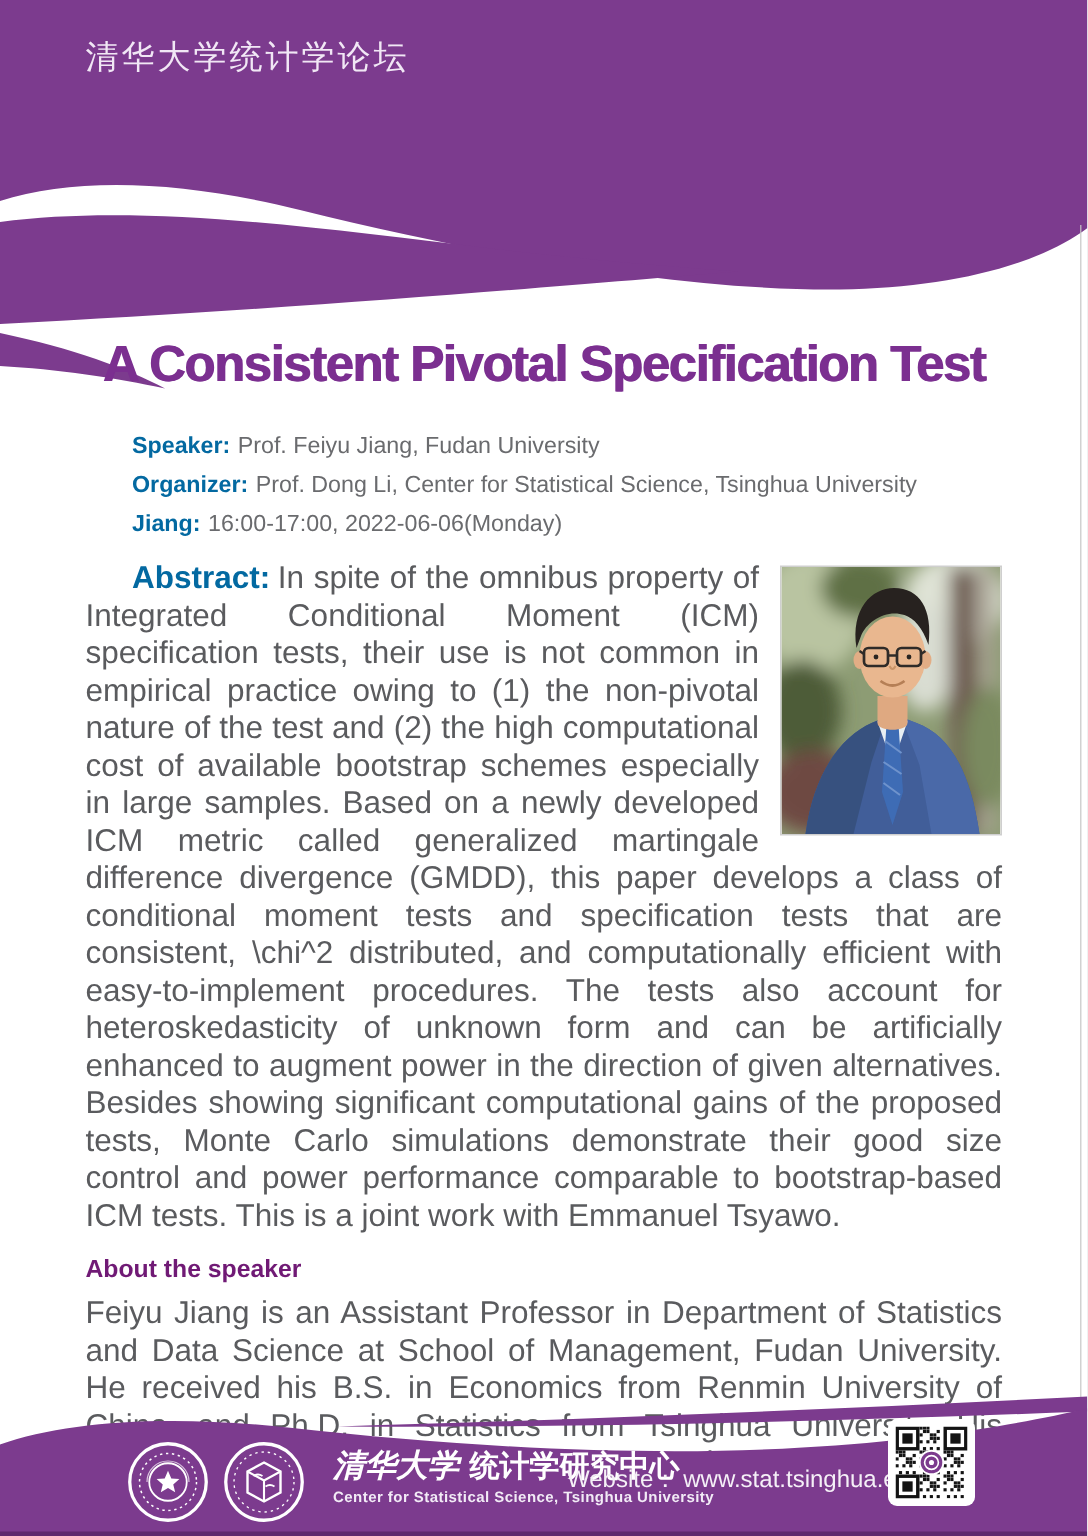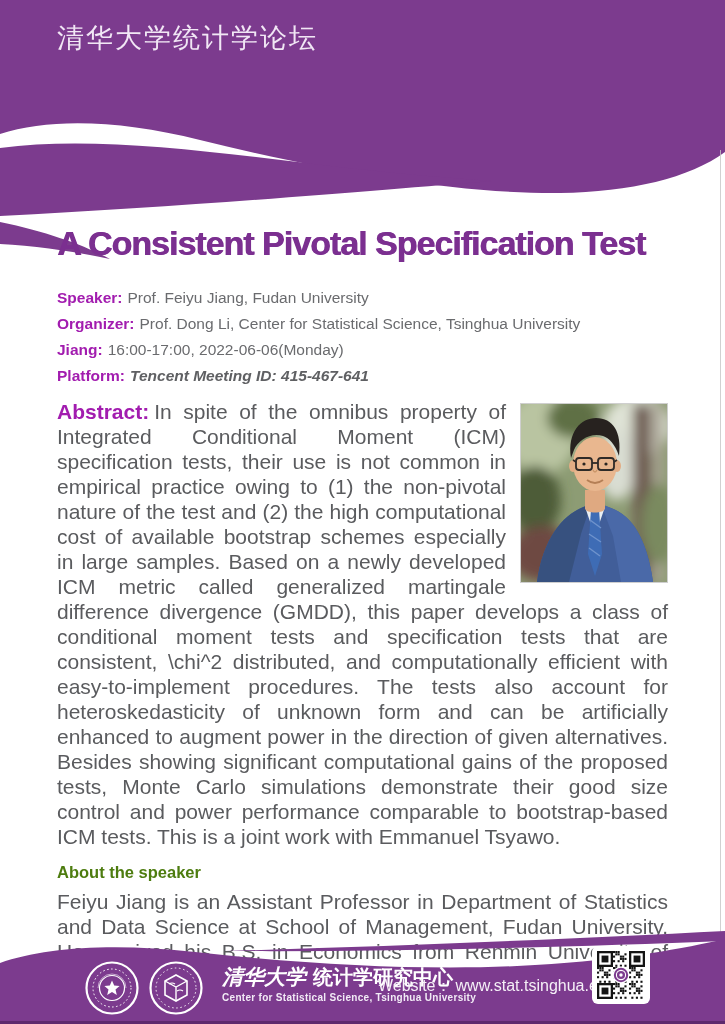--- a/index.html
+++ b/index.html
@@ -7,48 +7,48 @@
     position:relative; width:725px; height:1024px; margin:0 auto;
     background:#ffffff; overflow:hidden;
     font-family:"Liberation Sans","DejaVu Sans",sans-serif;
   }
   svg{display:block;}
 
   
   .header-art{position:absolute;top:0;left:0;}
   .header-text{position:absolute;top:20px;left:57px;color:#f4ecf7;}
   .header-text .cn{
-    font-size:27px;line-height:36px;letter-spacing:2px;font-weight:400;color:#f1e7f5;
+    font-size:22px;line-height:36px;letter-spacing:2px;font-weight:400;color:#f1e7f5;
   }
   .header-text .en{
     font-size:30px;line-height:38px;font-weight:400;color:#f9f5fb;letter-spacing:0.2px;
   }
 
   
   .content{position:absolute;top:224px;left:57px;right:57px;}
   .talk-title{
-    margin:0;font-size:34px;letter-spacing:-1px;
+    margin:0;text-align:center;font-size:34px;letter-spacing:-1px;
     font-weight:bold;color:#7b2f90;
     text-shadow:0.7px 0 0 #7b2f90;
     white-space:nowrap;
   }
   .meta{margin-top:22px;}
   .meta-row{font-size:15.5px;line-height:26px;color:#6a6b6e;}
-  .lbl{color:#a21caf;font-weight:bold;margin-right:5px;}
+  .lbl{color:#0369a1;font-weight:bold;margin-right:5px;margin-left:31px;}
   .val-italic{font-style:italic;font-weight:bold;color:#5f6063;}
   .para{
     margin:10px 0 0 0;font-size:21px;line-height:25px;
     text-align:justify;color:#5a5b5e;
   }
   .photo{
     float:right;width:148px;height:180px;margin:4px 0 4px 14px;
     border:1px solid #cfcfcf;box-sizing:border-box;overflow:hidden;
   }
   .about-heading{
-    margin:12px 0 0 0;font-size:16.5px;font-weight:bold;color:#4d7c0f;line-height:22px;
+    margin:12px 0 0 0;font-size:16.5px;font-weight:bold;color:#701a75;line-height:22px;
   }
   .para.bio{margin-top:6px;}
 
   .edge-line{position:absolute;top:150px;left:720px;width:1px;height:790px;background:#c6c6c6;opacity:.8;}
 
   
   .footer{position:absolute;left:0;bottom:0;width:725px;height:130px;}
   .footer-art{position:absolute;top:0;left:0;}
   .logo{position:absolute;top:66px;}
   .logo-seal{left:84px;}
@@ -90,23 +90,20 @@
 
     <div class="meta">
       <div class="meta-row">
         <span class="lbl">Speaker:</span><span>Prof. Feiyu Jiang, Fudan University</span>
       </div>
       <div class="meta-row">
         <span class="lbl">Organizer:</span><span>Prof. Dong Li, Center for Statistical Science, Tsinghua University</span>
       </div>
       <div class="meta-row">
         <span class="lbl">Jiang:</span><span>16:00-17:00, 2022-06-06(Monday)</span>
-      </div>
-      <div class="meta-row">
-        <span class="lbl">Platform:</span><span class="val-italic">Tencent Meeting ID: 415-467-641</span>
       </div>
     </div>
 
     <p class="para">
       <span class="photo">
 
         <svg width="146" height="178" viewBox="0 0 146 178">
           <defs>
               <filter id="blur6" x="-30%" y="-30%" width="160%" height="160%">
                 <feGaussianBlur stdDeviation="6"></feGaussianBlur>

